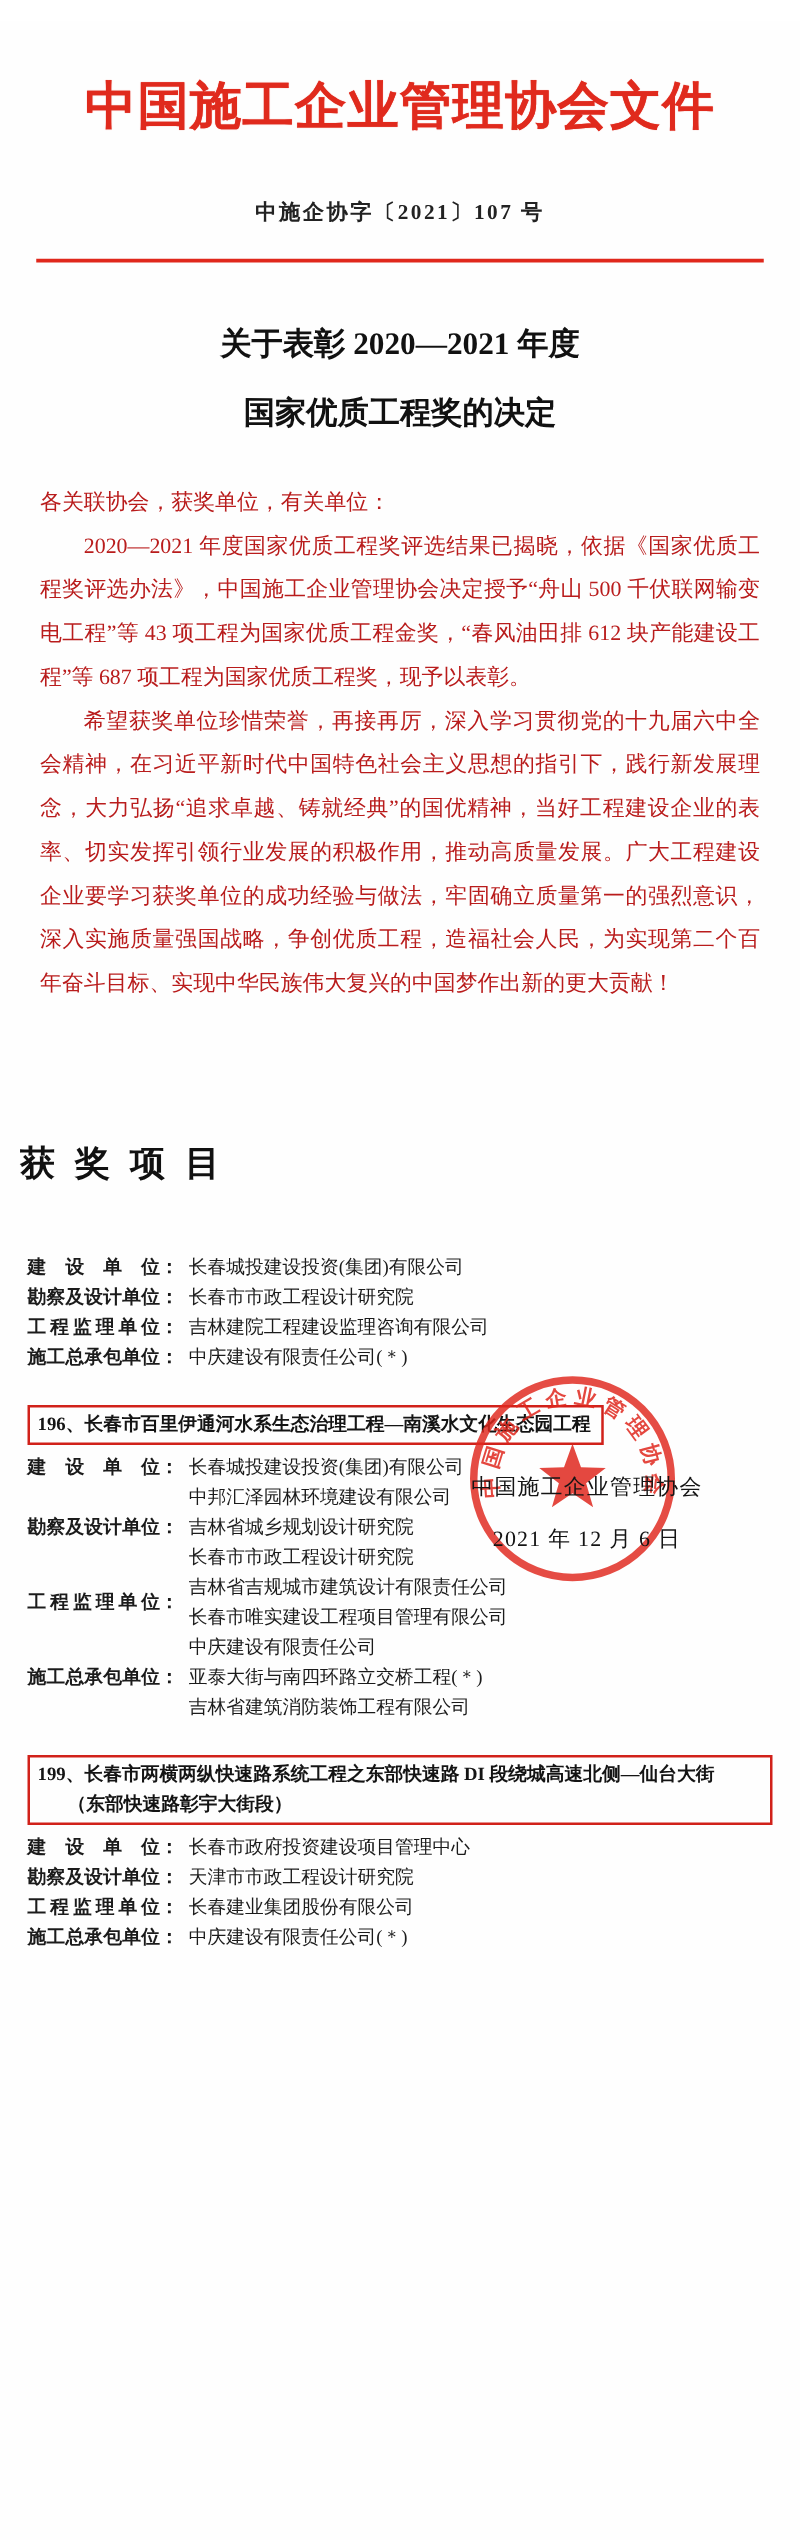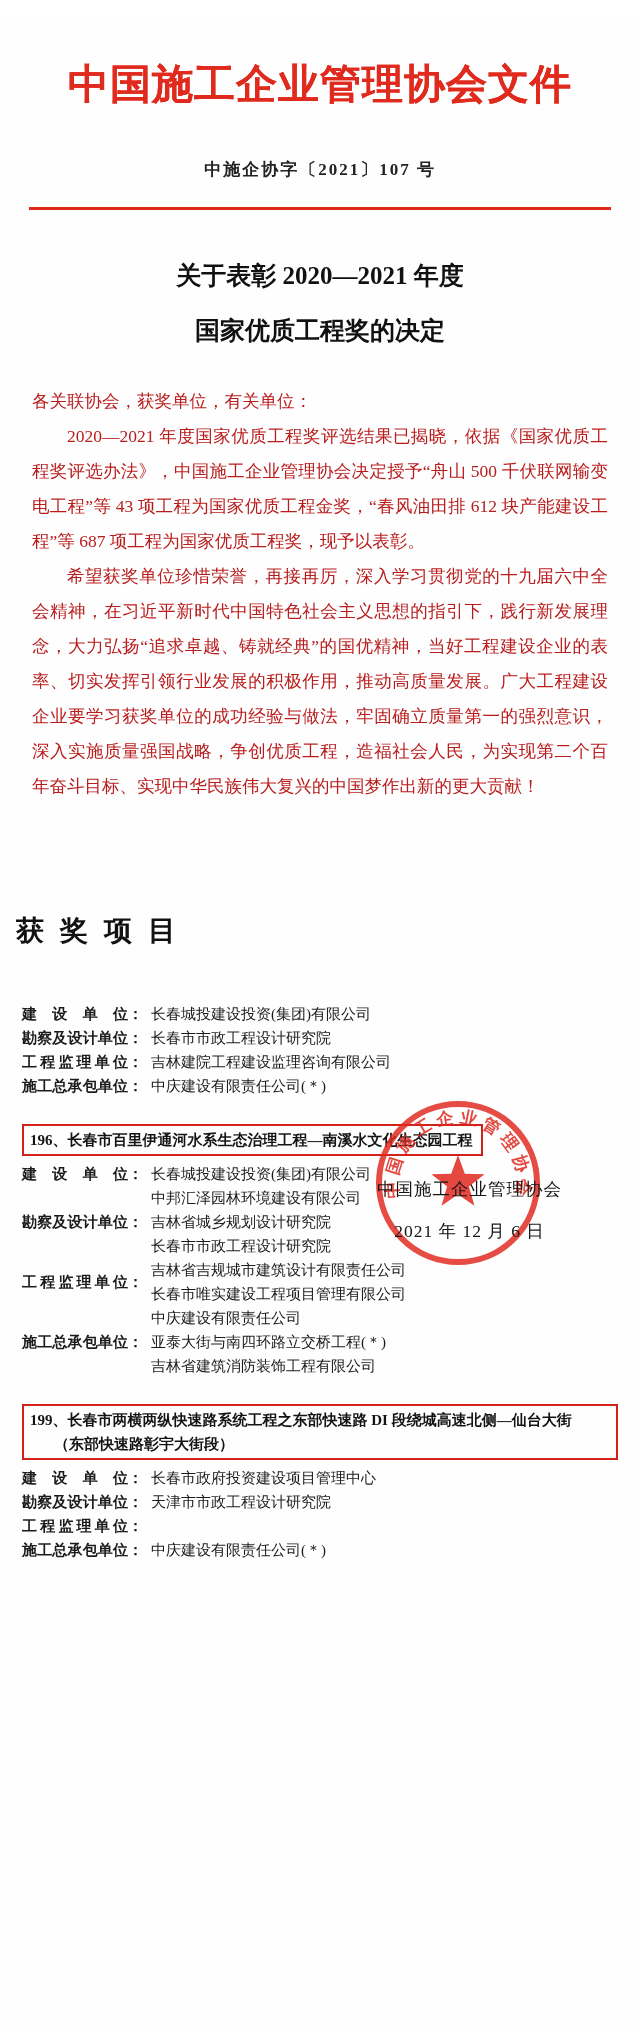--- a/index.html
+++ b/index.html
@@ -166,20 +166,23 @@
       <div class="detail-row">
         <span class="unit-label">勘察及设计单位</span>
           <span class="unit-colon">：</span>
         <span class="unit-values">
             <div>天津市市政工程设计研究院</div>
           </span>
       </div>
       <div class="detail-row">
         <span class="unit-label">工程监理单位</span>
           <span class="unit-colon">：</span>
+        <span class="unit-values">
+            <div>长春建业集团股份有限公司</div>
+          </span>
       </div>
       <div class="detail-row">
         <span class="unit-label">施工总承包单位</span>
           <span class="unit-colon">：</span>
         <span class="unit-values">
             <div>中庆建设有限责任公司(＊)</div>
           </span>
       </div>
     </div>
 

